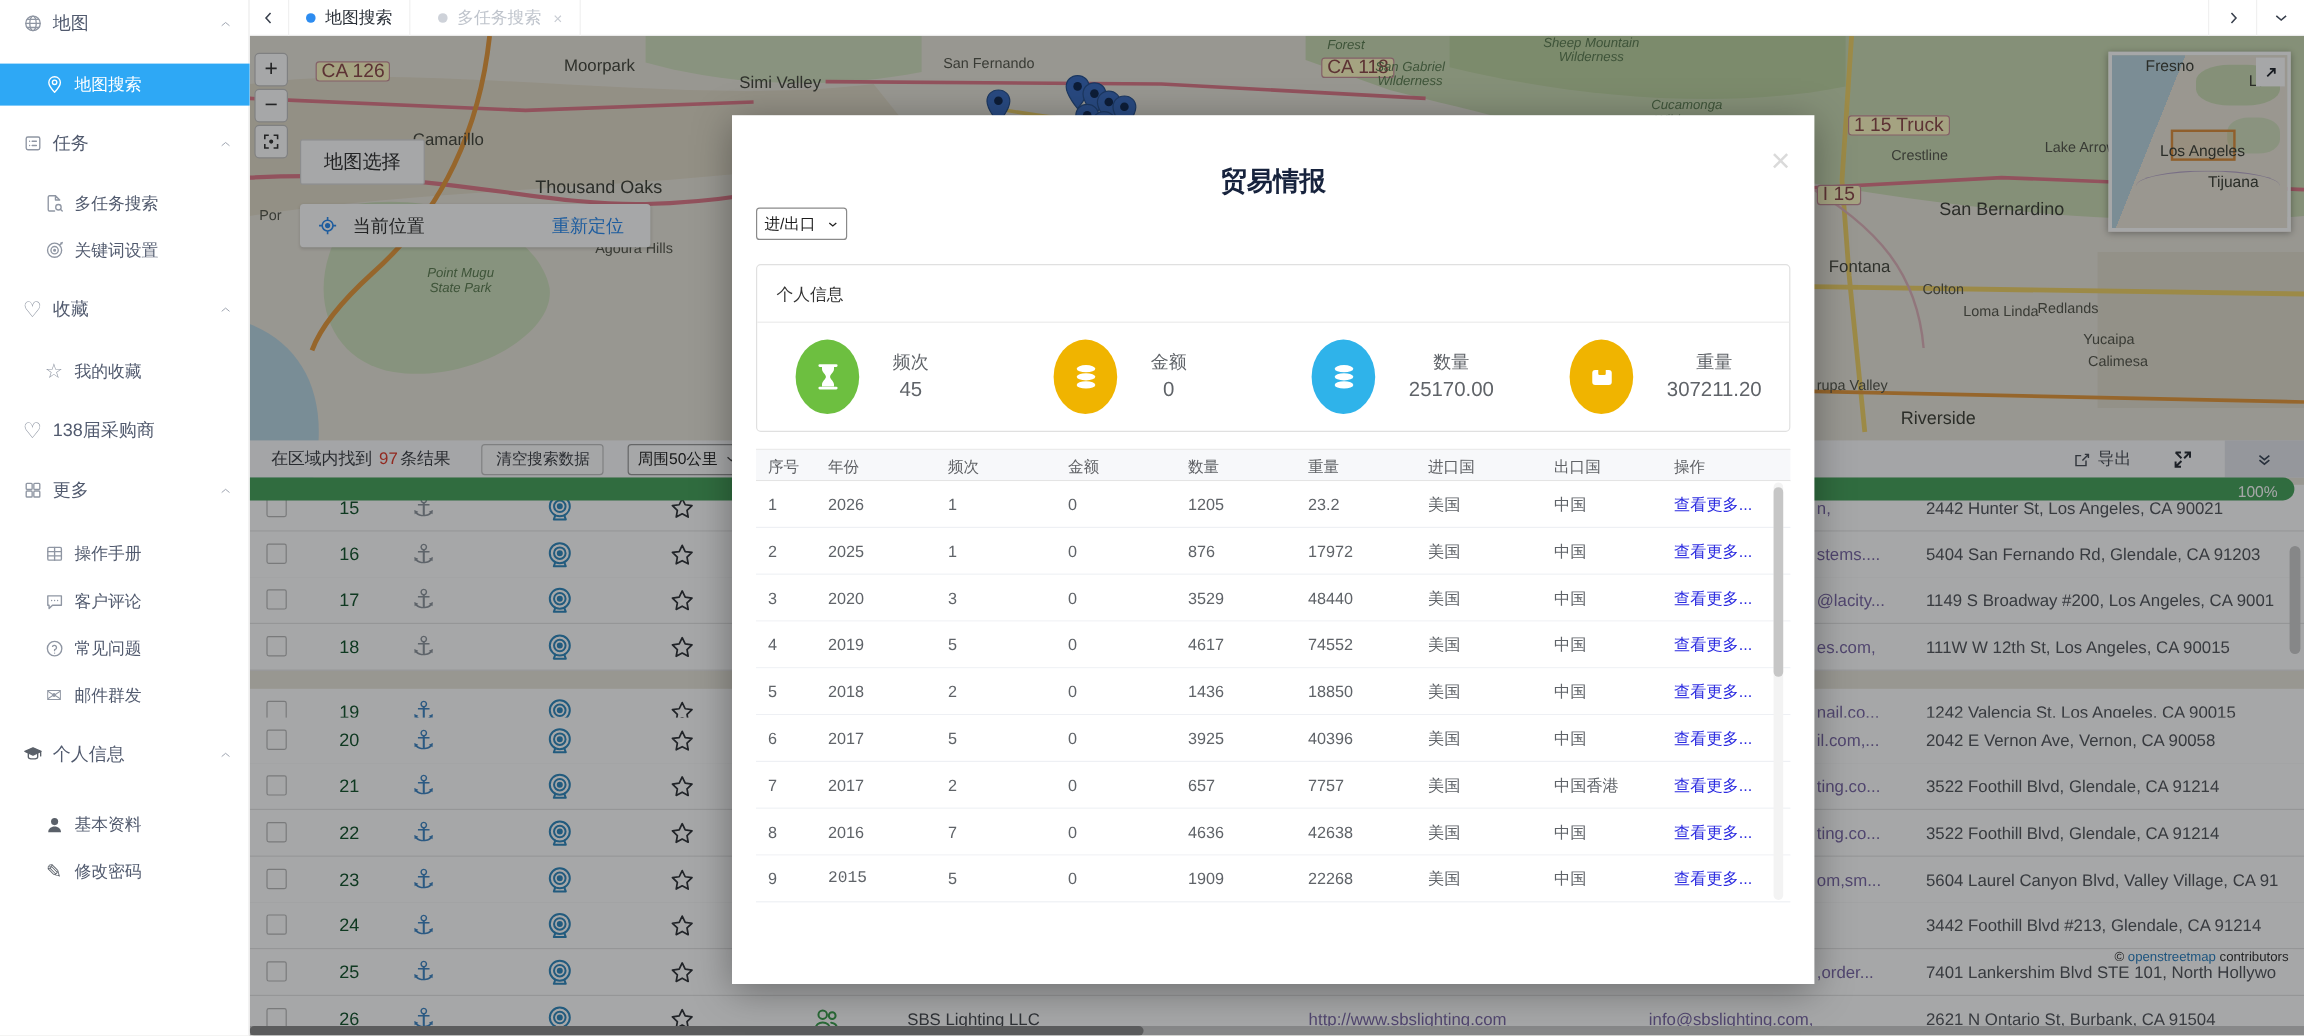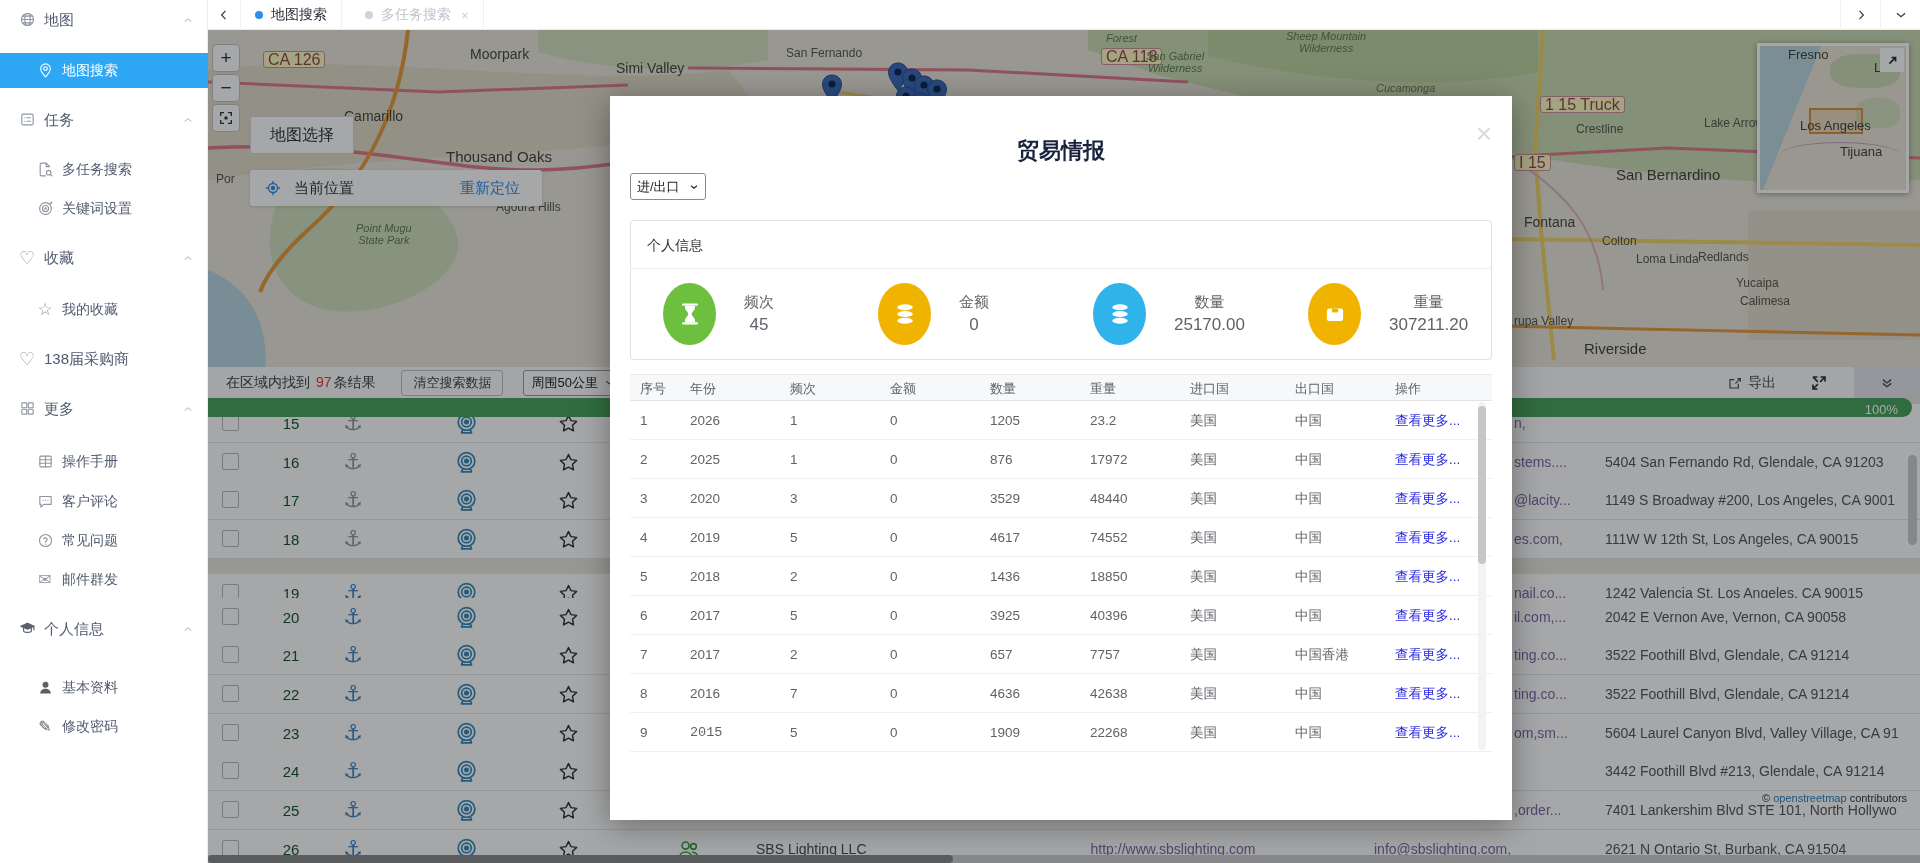--- a/index.html
+++ b/index.html
@@ -263,20 +263,21 @@
             <circle cx="12" cy="10.5" r="1.6" fill="currentColor"></circle>
             <path d="M8.4 17.8L7.2 21h9.6l-1.2-3.2M9.2 21h5.6"></path>
           </svg>
         </span>
         <span class="bg-star">
           <svg viewBox="0 0 24 24" fill="none" stroke="currentColor" stroke-width="1.5" stroke-linejoin="round">
             <path d="M12 3.6l2.6 5.4 5.9.8-4.3 4.1 1 5.8-5.2-2.8-5.2 2.8 1-5.8L3.5 9.8l5.9-.8z"></path>
           </svg>
         </span>
         <span class="bg-mail">n,</span>
+        <span class="bg-addr">2442 Hunter St, Los Angeles, CA 90021</span>
       </div>
       <div class="bg-row" style="top: 443px;">
         <span class="bg-check"></span>
         <span class="bg-idx">16</span>
         <span class="bg-anchor gray">⚓</span>
         <span class="bg-cam">
           <svg viewBox="0 0 24 24" fill="none" stroke="currentColor" stroke-width="1.6" stroke-linecap="round" stroke-linejoin="round">
             <circle cx="12" cy="10.5" r="8"></circle>
             <circle cx="12" cy="10.5" r="4.6"></circle>
             <circle cx="12" cy="10.5" r="1.6" fill="currentColor"></circle>

